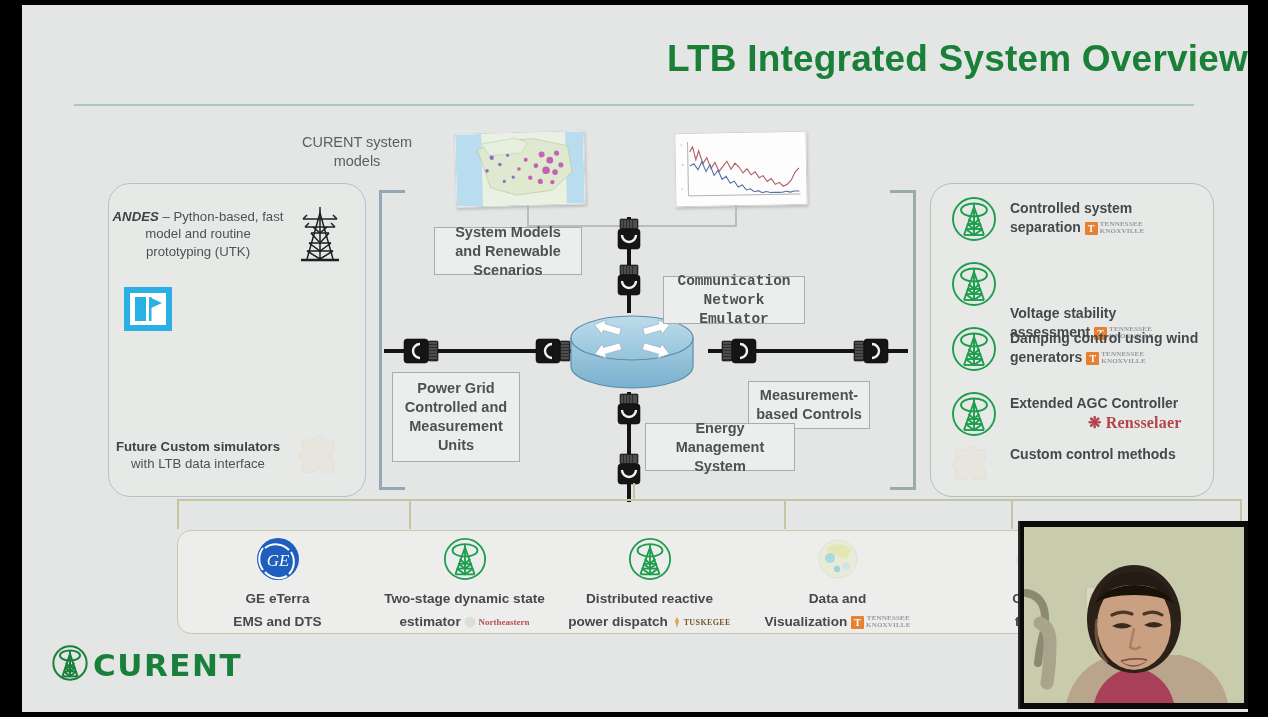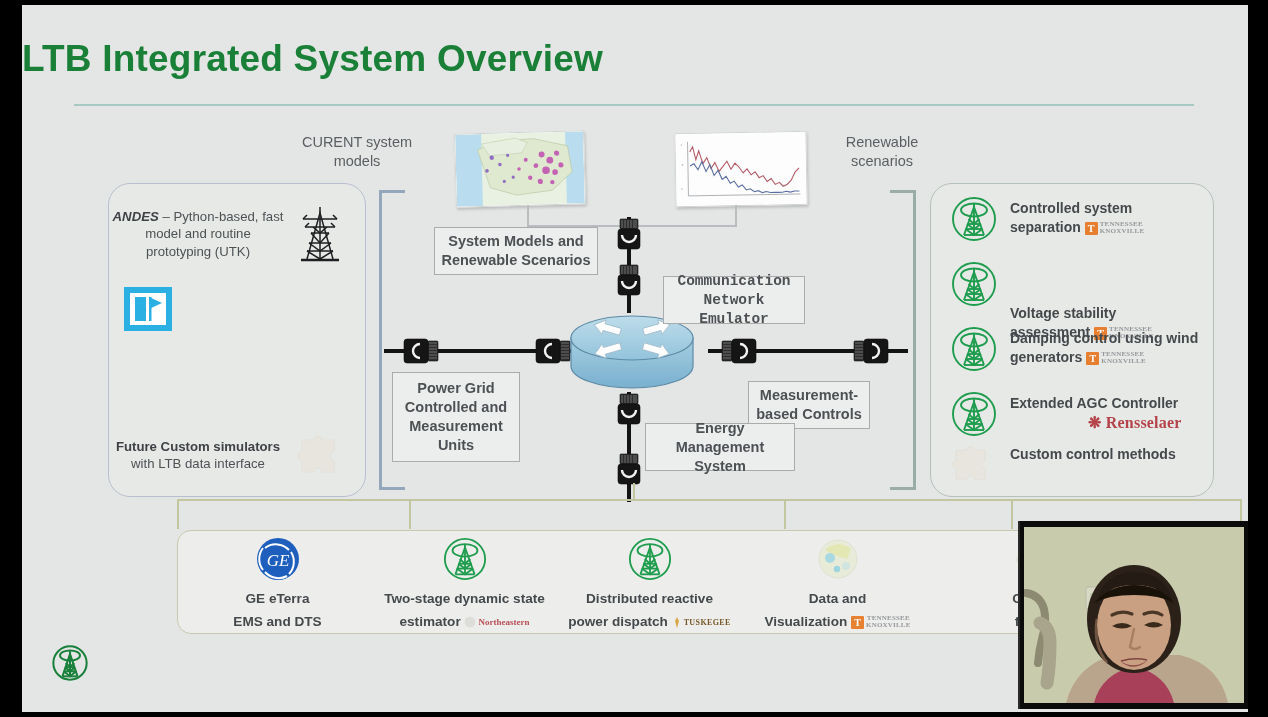--- a/index.html
+++ b/index.html
@@ -3,21 +3,21 @@
 <meta charset="utf-8">
 <style>
   html,body{margin:0;padding:0;background:#000;}
   body{width:1268px;height:717px;overflow:hidden;font-family:"Liberation Sans",sans-serif;}
   #root{position:relative;width:1268px;height:717px;background:#000;}
 
   
   #slide{position:absolute;left:22px;top:5px;width:1226px;height:707px;background:#e4e6e5;overflow:hidden;}
 
   
-  #title{position:absolute;left:0;top:33px;width:1226px;text-align:left;
+  #title{position:absolute;left:0;top:33px;width:1226px;text-align:right;
          font-size:37px;font-weight:bold;color:#1a8038;letter-spacing:.2px;}
   #rule{position:absolute;left:52px;top:99px;width:1120px;height:2px;background:#9cc3bb;opacity:.85;}
 
   
   .lbl{position:absolute;color:#5b5f63;font-size:14.5px;line-height:19px;text-align:center;}
 
   
   .thumb{position:absolute;background:#fff;border:1px solid #d2d4d3;box-shadow:1px 2px 3px rgba(0,0,0,.18);overflow:hidden;}
 
   
@@ -78,21 +78,20 @@
 </head>
 <body>
 
 <div id="root">
   <div id="slide">
 
     <div id="title">LTB Integrated System Overview</div>
     <div id="rule"></div>
 
     <div class="lbl" style="left:270px;top:128px;width:130px;">CURENT system models</div>
-    <div class="lbl" style="left:800px;top:128px;width:120px;">Renewable scenarios</div>
 
     <div class="thumb" style="left:433px;top:127px;width:128px;height:72px;transform:rotate(-1.5deg);">
       <svg width="128" height="72" viewBox="0 0 128 72">
         <rect width="128" height="72" fill="#e9f2e2"></rect>
         <rect x="0" y="0" width="26" height="72" fill="#b9dcee"></rect>
         <rect x="110" y="0" width="18" height="72" fill="#b9dcee"></rect>
         <path d="M22,16 L40,8 L78,6 L112,14 L116,40 L96,58 L60,62 L34,54 Z" fill="#dfe9cf" stroke="#b9c9a6" stroke-width=".7"></path>
         <path d="M26,10 L60,5 L72,10 L66,20 L34,22 Z" fill="#e7efe0" stroke="#c2cfb2" stroke-width=".6"></path>
         <g fill="#c04bb0" opacity=".85">
           <circle cx="86" cy="22" r="3"></circle>
@@ -446,21 +445,21 @@
         <ellipse cx="65" cy="30" rx="61" ry="22" fill="url(#rtop)" stroke="#5d8ba6" stroke-width="1.2"></ellipse>
         <g fill="#ffffff" stroke="#9fb9c8" stroke-width=".8">
           <path d="M76,17 L93,17 L93,13 L103,21 L93,28 L93,24 L76,24 Z" transform="rotate(-16 88 20)"></path>
           <path d="M54,17 L37,17 L37,13 L27,21 L37,28 L37,24 L54,24 Z" transform="rotate(16 42 20)"></path>
           <path d="M54,38 L37,38 L37,34 L27,42 L37,49 L37,45 L54,45 Z" transform="rotate(-16 42 41)"></path>
           <path d="M76,38 L93,38 L93,34 L103,42 L93,49 L93,45 L76,45 Z" transform="rotate(16 88 41)"></path>
         </g>
       </svg>
     </div>
 
-    <div class="tbox" style="left:412px;top:222px;width:164px;height:48px;">System Models and Renewable Scenarios</div>
+    <div class="tbox" style="left:412px;top:222px;width:148px;height:48px;">System Models and Renewable Scenarios</div>
 
     <div class="tbox" style="left:641px;top:271px;width:142px;height:48px;font-family:Liberation Mono, monospace;">Communication Network Emulator</div>
 
     <div class="tbox" style="left:370px;top:367px;width:128px;height:90px;">Power Grid Controlled and Measurement Units</div>
 
     <div class="tbox" style="left:726px;top:376px;width:122px;height:48px;">Measurement-based Controls</div>
 
     <div class="tbox" style="left:623px;top:418px;width:150px;height:48px;">Energy Management System</div>
 
     <div id="tree" style="position:absolute;left:155px;top:494px;width:1065px;height:32px;">
@@ -591,20 +590,21 @@
               <path d="M15,40 L24,13 L33,40"></path>
           <path d="M18,29 L30,29"></path>
               <path d="M16.5,34 L31.5,34"></path>
               <path d="M15,40 L33,40"></path>
           <path d="M19,24 L24,29 L29,24"></path>
               <path d="M18,29 L24,34 L30,29"></path>
               <path d="M16.5,34 L24,40 L31.5,34"></path>
         </g>
           </svg>
       </span>
+      <span class="wm">CURENT</span>
     </div>
 
   </div>
 
   <div id="cam">
     <div id="camin">
       <svg width="220" height="176" viewBox="0 0 220 176">
         <rect width="220" height="176" fill="#c9cbad"></rect>
         <rect x="0" y="0" width="220" height="176" fill="url(#none)"></rect>
 

